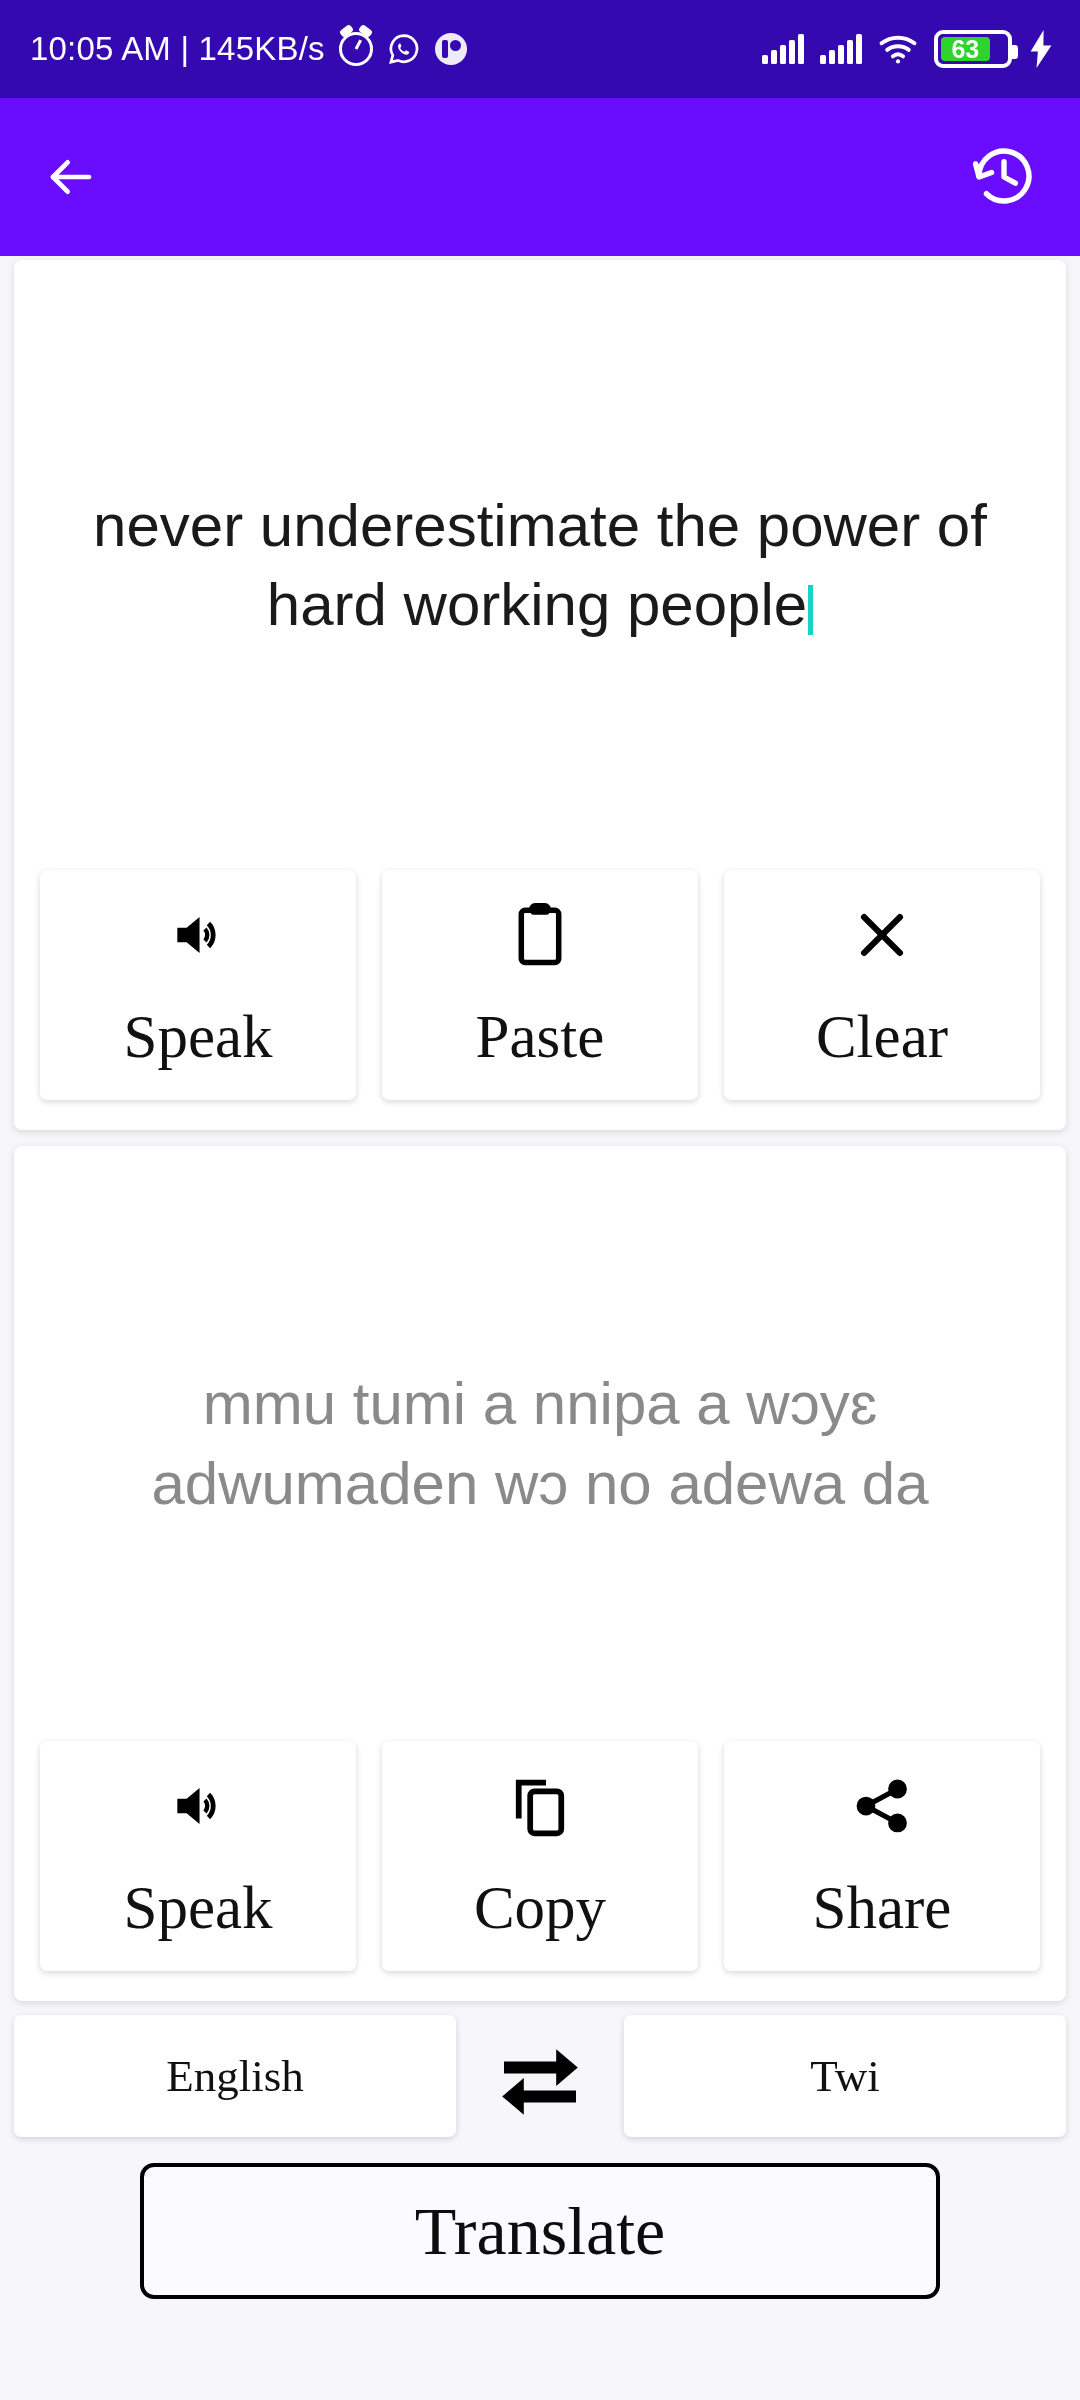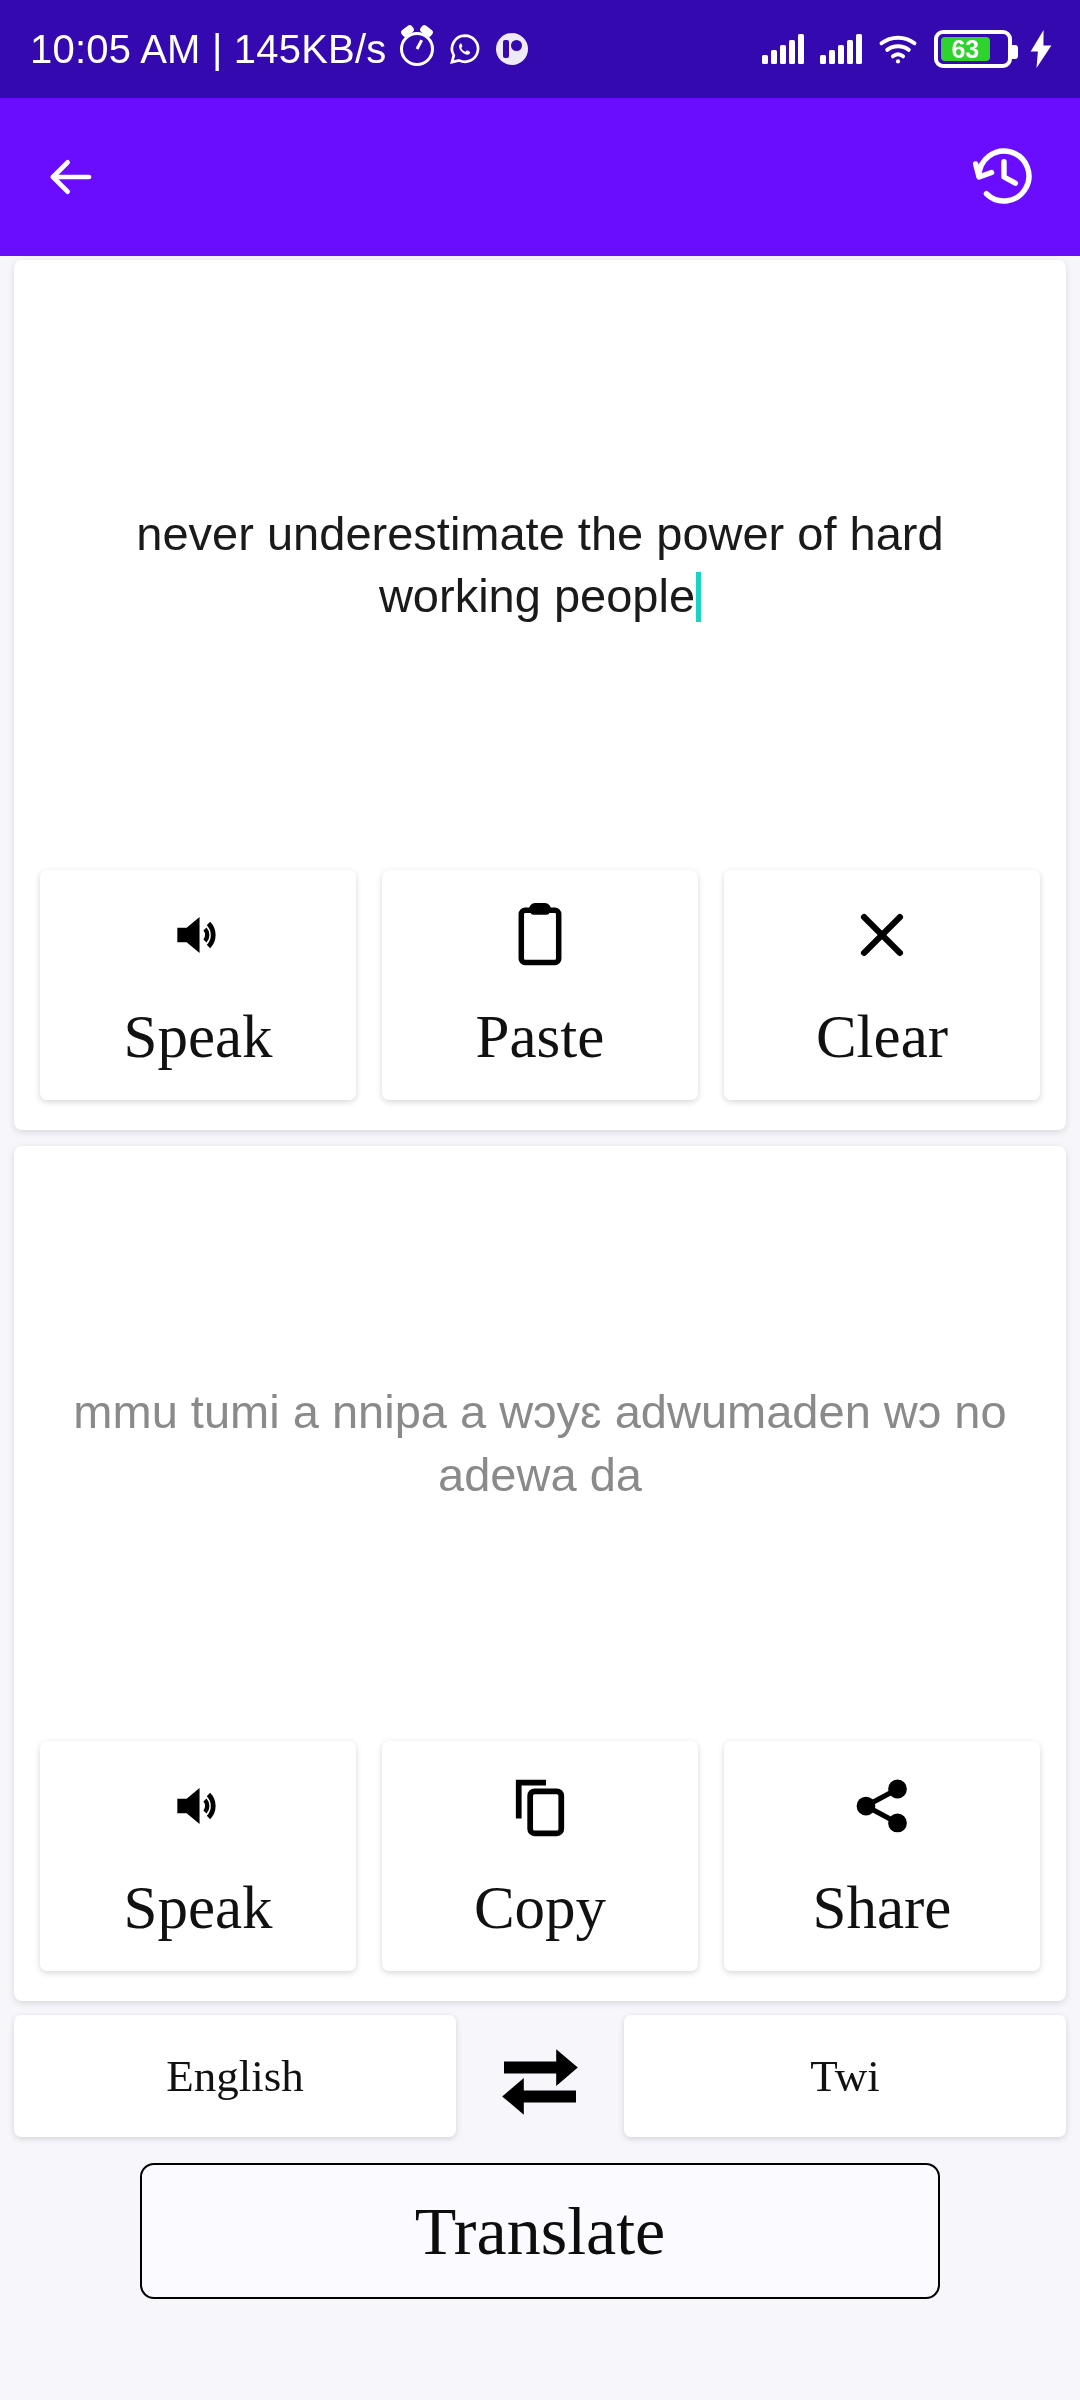--- a/index.html
+++ b/index.html
@@ -13,21 +13,21 @@
 
   
   .statusbar{
     height:98px; width:100%;
     background:#3409b0;
     display:flex; align-items:center; justify-content:space-between;
     padding:0 26px 0 30px;
     color:#ffffff;
   }
   .sb-left{ display:flex; align-items:center; gap:14px; }
-  .sb-clock{ font-size:40px; font-weight:400; letter-spacing:0.2px; white-space:nowrap; }
+  .sb-clock{ font-size:33px; font-weight:400; letter-spacing:0.2px; white-space:nowrap; }
   .sb-icons-left{ display:flex; align-items:center; gap:14px; }
   .sb-right{ display:flex; align-items:center; gap:16px; }
 
   .ico-alarm{ width:34px; height:34px; border:3.5px solid #fff; border-radius:50%; position:relative; }
   .ico-alarm::before, .ico-alarm::after{
     content:""; position:absolute; top:-8px; width:13px; height:8px;
     background:#fff; border-radius:3px;
   }
   .ico-alarm::before{ left:-2px; transform:rotate(-38deg); }
   .ico-alarm::after{ right:-2px; transform:rotate(38deg); }
@@ -102,21 +102,21 @@
   .input-card{ margin-top:4px; height:870px; display:flex; flex-direction:column; }
   .output-card{ margin-top:16px; height:855px; display:flex; flex-direction:column; }
 
   .text-area{
     flex:1;
     display:flex; align-items:center; justify-content:center;
     padding:34px 42px;
   }
   .text-body{
     width:100%; text-align:center;
-    font-size:47px; line-height:1.32;
+    font-size:60px; line-height:1.32;
     color:#1a1a1a;
     font-family:"Liberation Sans", sans-serif;
     word-wrap:break-word;
   }
   .text-body.muted{ color:#8a8a8a; }
   .caret{
     display:inline-block; width:5px; height:50px; background:#19d3c5;
     vertical-align:-10px; margin-left:1px;
   }
 
@@ -155,21 +155,21 @@
   .swap-btn{
     width:168px; display:flex; align-items:center; justify-content:center;
   }
   .swap-btn svg{ width:94px; height:78px; }
 
   
   .translate-wrap{ padding:26px 140px 0 140px; }
   .translate-btn{
     width:100%; height:136px;
     background:#fbfaff;
-    border:2px solid #000000;
+    border:4px solid #000000;
     border-radius:14px;
     display:flex; align-items:center; justify-content:center;
     font-family:"Liberation Serif", serif;
     font-size:68px; color:#0d0d0d;
   }
 </style>
 </head>
 <body>
 
 <div id="phone">

